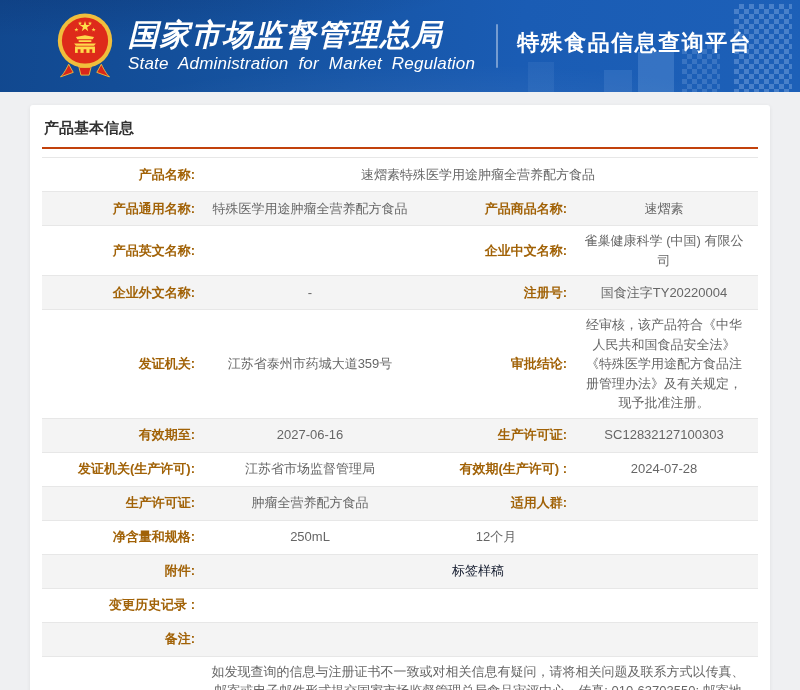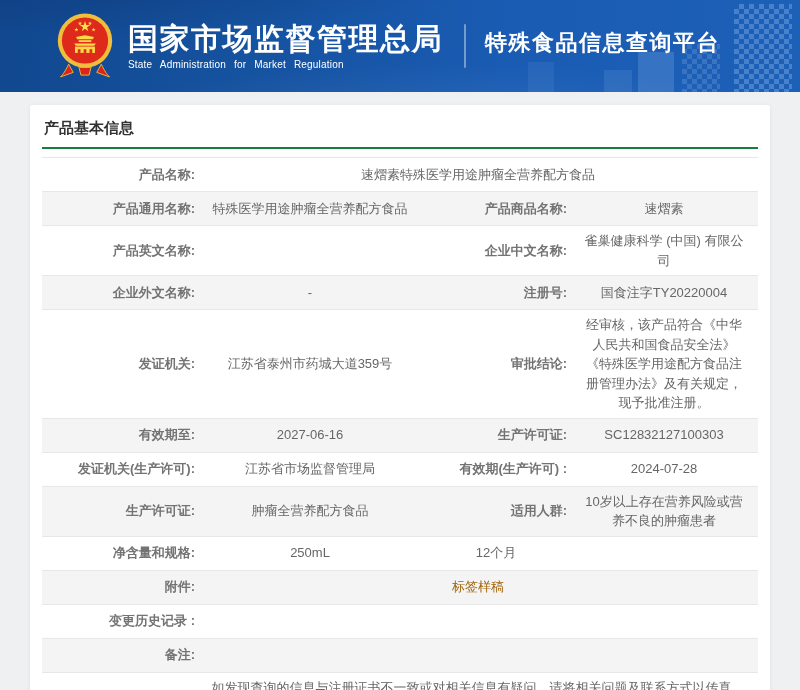--- a/index.html
+++ b/index.html
@@ -17,22 +17,22 @@
   .header::before {
     content:""; position:absolute; inset:0;
     background:
       radial-gradient(90% 130% at 12% -30%, rgba(8,30,80,.28), transparent 55%),
       radial-gradient(75% 110% at 55% 135%, rgba(255,255,255,.08), transparent 60%);
     pointer-events:none;
   }
   .header-inner { position:relative; z-index:2; display:flex; align-items:center; height:100%; padding-left:56px; }
   .emblem { width:58px; height:76px; flex:0 0 auto; margin-top:2px; }
   .org-block { margin-left:14px; }
-  .org-cn { font-size:30px; font-weight:bold; color:#fff; letter-spacing:1.5px; line-height:1.12; white-space:nowrap; }
-  .org-en { font-size:10px; color:#fff; margin-top:3px; word-spacing:5px; letter-spacing:.2px; white-space:nowrap; }
+  .org-cn { font-size:30px; font-weight:bold; color:#fff; letter-spacing:1.5px; line-height:1.12; white-space:nowrap;font-style:italic; }
+  .org-en { font-size:17px; color:#fff; margin-top:3px; word-spacing:5px; letter-spacing:.2px; white-space:nowrap;font-style:italic; }
   .divider { width:2px; height:44px; background:rgba(255,255,255,.40); margin:0 19px 0 21px; border-radius:1px; }
   .platform { font-size:22px; font-weight:600; color:#fff; letter-spacing:1.5px; margin-top:-6px; white-space:nowrap; }
 
   .mosaic, .block { position:absolute; z-index:1; pointer-events:none; }
   .mosaic {
     background-image:
       linear-gradient(45deg, rgba(175,205,245,.30) 25%, transparent 25%, transparent 75%, rgba(175,205,245,.30) 75%),
       linear-gradient(45deg, rgba(175,205,245,.30) 25%, transparent 25%, transparent 75%, rgba(175,205,245,.30) 75%);
     background-size:10px 10px; background-position:0 0,5px 5px;
   }
@@ -44,36 +44,36 @@
 
   
   .page-body { padding:13px 30px 0; }
   .card {
     background:#fff; border-radius:3px;
     box-shadow:0 1px 4px rgba(0,0,0,.07);
     padding:0 12px 10px;
   }
   .card-title {
     font-size:15px; font-weight:bold; color:#333;
-    padding:14px 2px 9px; border-bottom:2px solid #15803d;
+    padding:14px 2px 9px; border-bottom:2px solid #c2410c;
   }
   .info-table { margin-top:8px; border-top:1px solid #e7e7e7; }
   .row {
     display:grid; grid-template-columns:153px 227px 145px 1fr;
     align-items:center; border-bottom:1px solid #e7e7e7;
     min-height:34px; font-size:13px; background:#fff;
   }
   .row.alt { background:#f4f4f4; }
   .lbl {
-    text-align:right; font-weight:bold; color:#737373;
+    text-align:right; font-weight:bold; color:#a16207;
     padding:5px 0 5px 8px; line-height:1.5; white-space:nowrap;
   }
   .val { color:#666; padding:5px 12px 5px 15px; line-height:1.5;text-align:center; }
   .row.full .val { grid-column:2 / 5; }
-  a.link { color:#a16207; text-decoration:none; cursor:pointer; }
+  a.link { color:#0f172a; text-decoration:none; cursor:pointer; }
 </style>
 </head>
 <body>
 
 <div class="header">
   <div class="mosaic m1"></div>
   <div class="mosaic m2"></div>
   <div class="block b1"></div>
   <div class="block b2"></div>
   <div class="block b3"></div>
@@ -171,21 +171,20 @@
         <div class="lbl">发证机关(生产许可):</div>
         <div class="val">江苏省市场监督管理局</div>
         <div class="lbl">有效期(生产许可) :</div>
         <div class="val">2024-07-28</div>
       </div>
 
       <div class="row alt">
         <div class="lbl">生产许可证:</div>
         <div class="val">肿瘤全营养配方食品</div>
         <div class="lbl">适用人群:</div>
-        <div class="val">10岁以上存在营养风险或营养不良的肿瘤患者</div>
       </div>
 
       <div class="row">
         <div class="lbl">净含量和规格:</div>
         <div class="val">250mL</div>
         <div class="val">12个月</div>
       </div>
 
       <div class="row alt full">
         <div class="lbl">附件:</div>

